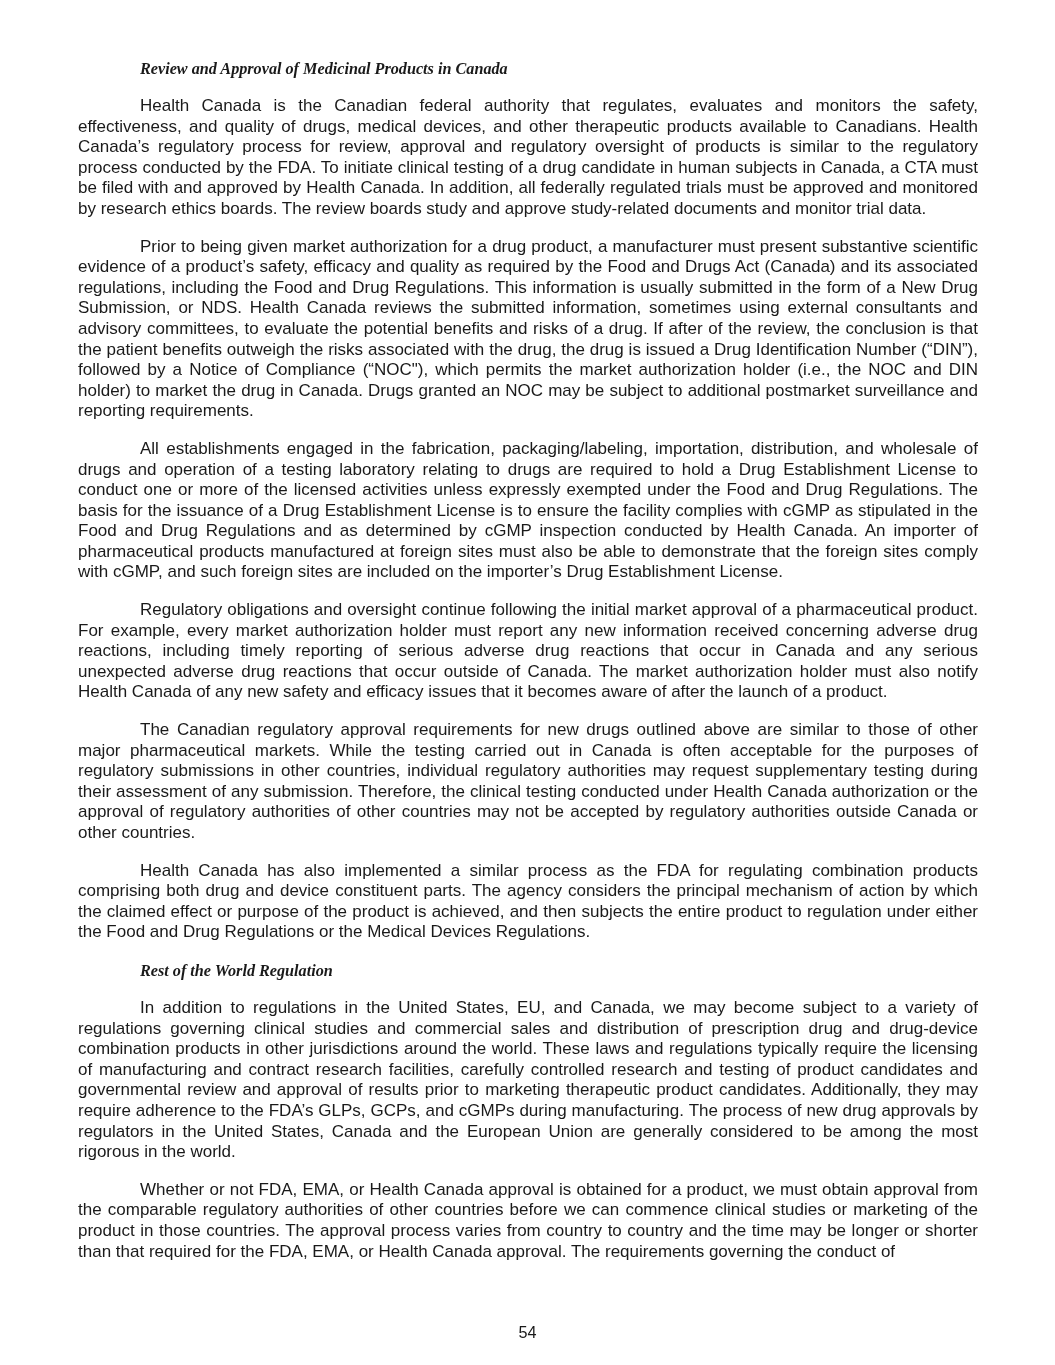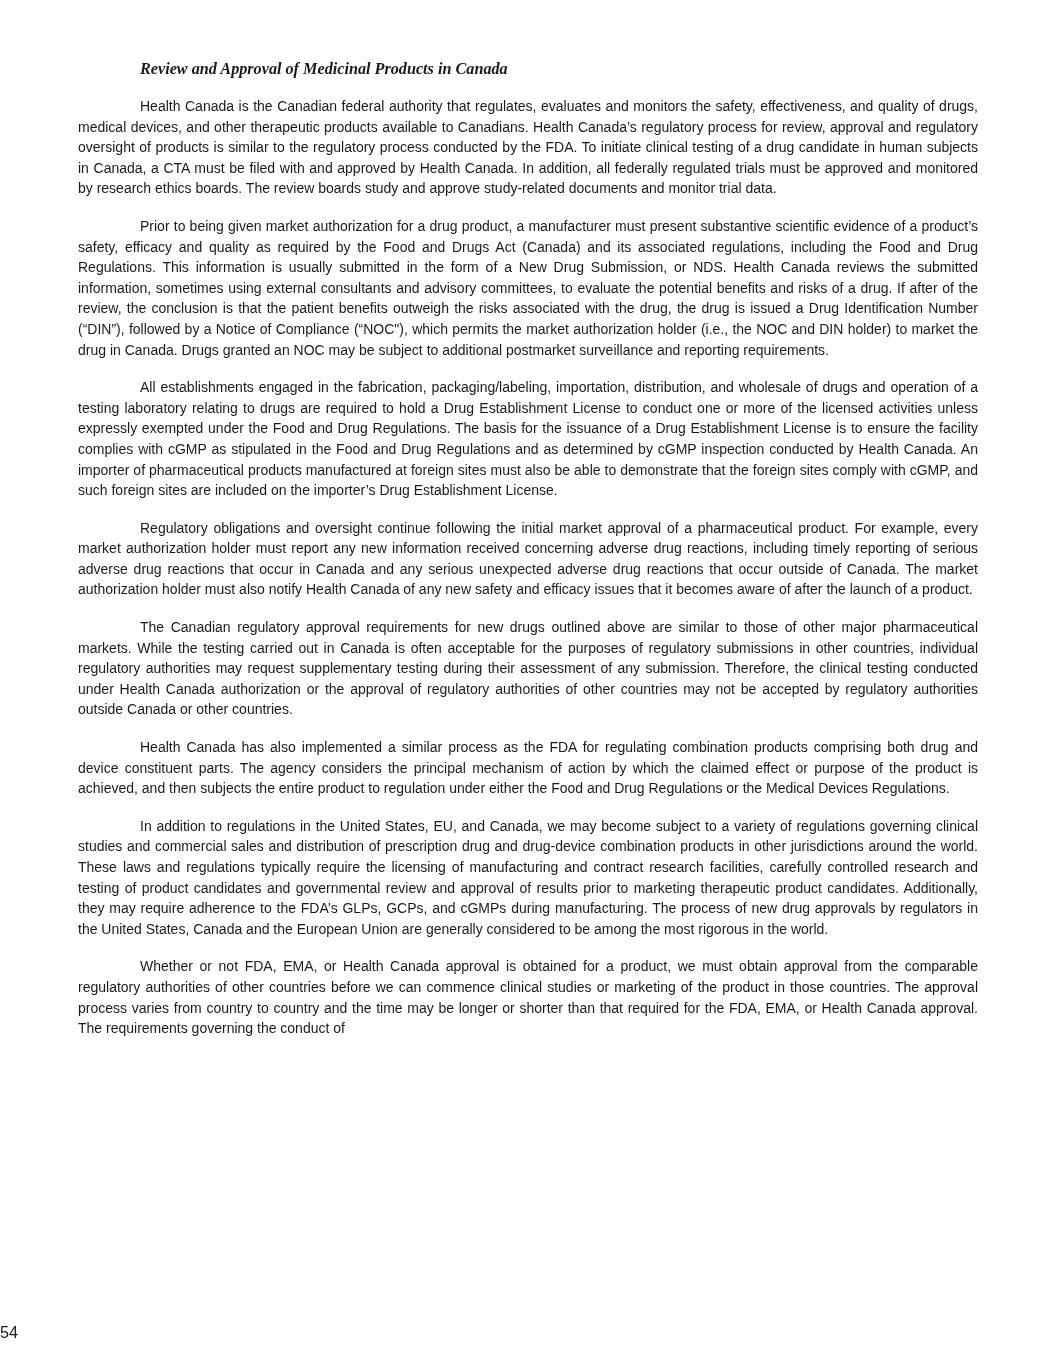--- a/index.html
+++ b/index.html
@@ -24,44 +24,46 @@
     .heading {
       font-weight: bold;
       font-style: italic;
       font-size: 16.2px;
       line-height: 22px;
       margin: 0 0 16px 0;
       padding-left: 62px;
       font-family: Liberation Serif, serif;
     }
     .para {
-      font-size: 14px;
+      font-size: 17px;
       line-height: 20.6px;
       text-align: justify;
       text-indent: 62px;
       margin: 0 0 17px 0;
     }
     .page-number {
       position: absolute;
       left: 0;
       width: 1055px;
       top: 1322px;
+      text-align: center;
       font-size: 16.2px;
       line-height: 20px;
     }
   </style>
 </head>
 <body>
 
 <div class="page">
   <div class="heading">Review and Approval of Medicinal Products in Canada</div>
   <p class="para">Health Canada is the Canadian federal authority that regulates, evaluates and monitors the safety, effectiveness, and quality of drugs, medical devices, and other therapeutic products available to Canadians. Health Canada’s regulatory process for review, approval and regulatory oversight of products is similar to the regulatory process conducted by the FDA. To initiate clinical testing of a drug candidate in human subjects in Canada, a CTA must be filed with and approved by Health Canada. In addition, all federally regulated trials must be approved and monitored by research ethics boards. The review boards study and approve study-related documents and monitor trial data.</p>
   <p class="para">Prior to being given market authorization for a drug product, a manufacturer must present substantive scientific evidence of a product’s safety, efficacy and quality as required by the Food and Drugs Act (Canada) and its associated regulations, including the Food and Drug Regulations. This information is usually submitted in the form of a New Drug Submission, or NDS. Health Canada reviews the submitted information, sometimes using external consultants and advisory committees, to evaluate the potential benefits and risks of a drug. If after of the review, the conclusion is that the patient benefits outweigh the risks associated with the drug, the drug is issued a Drug Identification Number (“DIN”), followed by a Notice of Compliance (“NOC"), which permits the market authorization holder (i.e., the NOC and DIN holder) to market the drug in Canada. Drugs granted an NOC may be subject to additional postmarket surveillance and reporting requirements.</p>
   <p class="para">All establishments engaged in the fabrication, packaging/labeling, importation, distribution, and wholesale of drugs and operation of a testing laboratory relating to drugs are required to hold a Drug Establishment License to conduct one or more of the licensed activities unless expressly exempted under the Food and Drug Regulations. The basis for the issuance of a Drug Establishment License is to ensure the facility complies with cGMP as stipulated in the Food and Drug Regulations and as determined by cGMP inspection conducted by Health Canada. An importer of pharmaceutical products manufactured at foreign sites must also be able to demonstrate that the foreign sites comply with cGMP, and such foreign sites are included on the importer’s Drug Establishment License.</p>
   <p class="para">Regulatory obligations and oversight continue following the initial market approval of a pharmaceutical product. For example, every market authorization holder must report any new information received concerning adverse drug reactions, including timely reporting of serious adverse drug reactions that occur in Canada and any serious unexpected adverse drug reactions that occur outside of Canada. The market authorization holder must also notify Health Canada of any new safety and efficacy issues that it becomes aware of after the launch of a product.</p>
   <p class="para">The Canadian regulatory approval requirements for new drugs outlined above are similar to those of other major pharmaceutical markets. While the testing carried out in Canada is often acceptable for the purposes of regulatory submissions in other countries, individual regulatory authorities may request supplementary testing during their assessment of any submission. Therefore, the clinical testing conducted under Health Canada authorization or the approval of regulatory authorities of other countries may not be accepted by regulatory authorities outside Canada or other countries.</p>
   <p class="para">Health Canada has also implemented a similar process as the FDA for regulating combination products comprising both drug and device constituent parts. The agency considers the principal mechanism of action by which the claimed effect or purpose of the product is achieved, and then subjects the entire product to regulation under either the Food and Drug Regulations or the Medical Devices Regulations.</p>
 
+  <div class="heading">Rest of the World Regulation</div>
   <p class="para">In addition to regulations in the United States, EU, and Canada, we may become subject to a variety of regulations governing clinical studies and commercial sales and distribution of prescription drug and drug-device combination products in other jurisdictions around the world. These laws and regulations typically require the licensing of manufacturing and contract research facilities, carefully controlled research and testing of product candidates and governmental review and approval of results prior to marketing therapeutic product candidates. Additionally, they may require adherence to the FDA’s GLPs, GCPs, and cGMPs during manufacturing. The process of new drug approvals by regulators in the United States, Canada and the European Union are generally considered to be among the most rigorous in the world.</p>
   <p class="para">Whether or not FDA, EMA, or Health Canada approval is obtained for a product, we must obtain approval from the comparable regulatory authorities of other countries before we can commence clinical studies or marketing of the product in those countries. The approval process varies from country to country and the time may be longer or shorter than that required for the FDA, EMA, or Health Canada approval. The requirements governing the conduct of</p>
 </div>
 
 <div class="page-number">54</div>
 
 </body></html>

